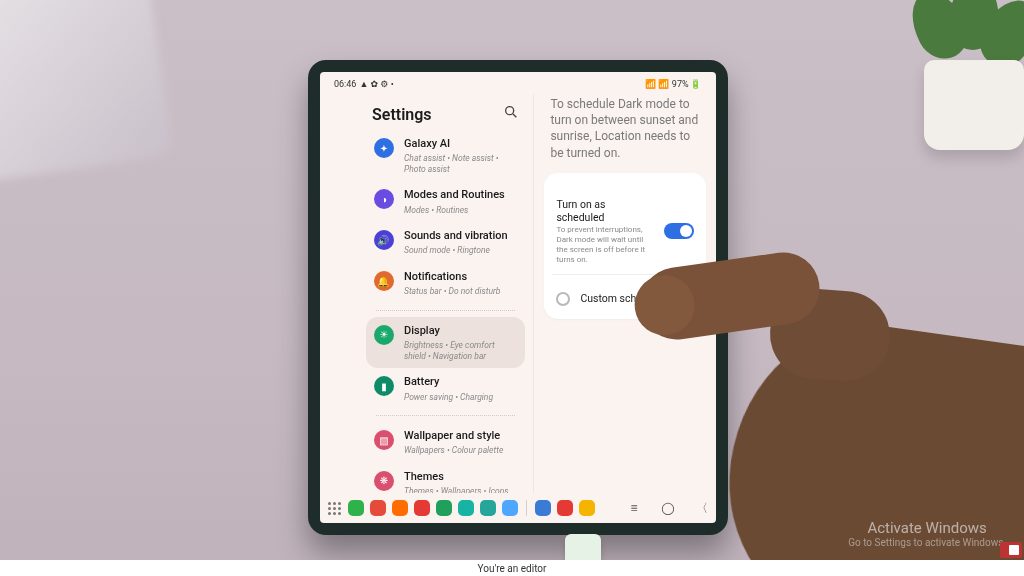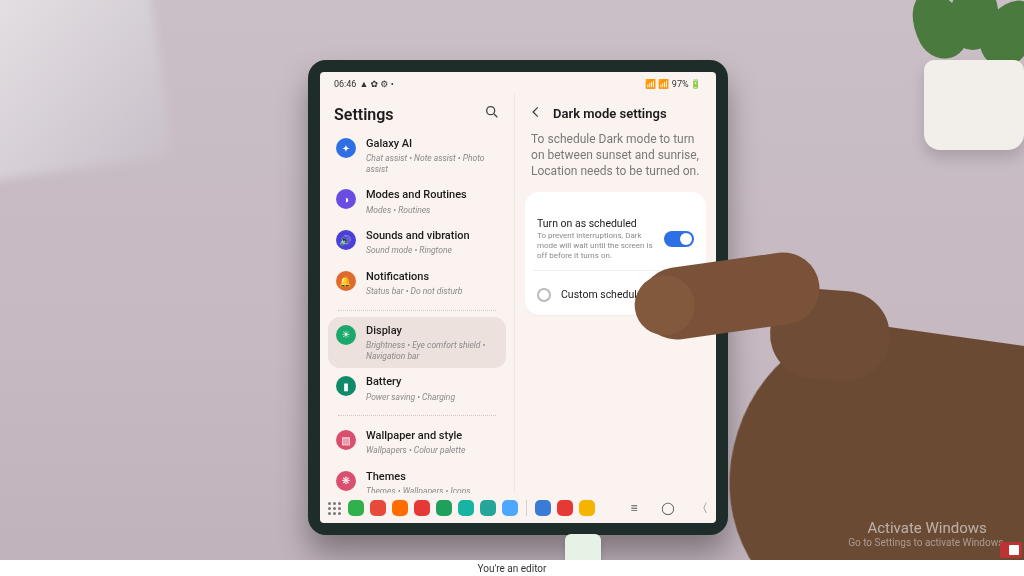--- a/index.html
+++ b/index.html
@@ -10,21 +10,21 @@
   .pot{position:absolute;bottom:0;left:30px;width:100px;height:90px;background:#f2eee9;border-radius:10px 10px 16px 16px;box-shadow:0 8px 14px rgba(0,0,0,.15);}
   .leaf{position:absolute;width:50px;height:70px;background:#4a7a3e;border-radius:50% 50% 50% 50%/60% 60% 40% 40%;}
   .leaf.l1{left:20px;top:10px;transform:rotate(-28deg);}
   .leaf.l2{left:55px;top:0;transform:rotate(5deg);}
   .leaf.l3{left:90px;top:18px;transform:rotate(30deg);}
   
   .tablet{position:absolute;left:308px;top:60px;width:420px;height:475px;background:#1e2d2a;border-radius:18px;box-shadow:0 18px 30px rgba(0,0,0,.35);}
   .screen{position:absolute;inset:12px 12px 12px 12px;background:#faf3f0;border-radius:4px;display:flex;flex-direction:column;}
   .statusbar{height:20px;display:flex;align-items:center;justify-content:space-between;padding:2px 14px 0;font-size:9px;color:#333;}
   .statusbar .left,.statusbar .right{display:flex;align-items:center;gap:3px;}
-  .panes{flex:1;display:flex;min-height:0;}
+  .panes{flex:1;display:flex;min-height:0;padding-left:38px;}
   .pane{display:flex;flex-direction:column;overflow:hidden;}
   .pane.left{width:49%;border-right:1px solid rgba(0,0,0,.05);}
   .pane.right{flex:1;}
   .left-head{display:flex;align-items:center;justify-content:space-between;padding:10px 14px 6px;}
   .left-head h1{margin:0;font-size:16px;font-weight:600;color:#1b1b1b;}
   .search-ic{width:16px;height:16px;color:#444;}
   .list{flex:1;overflow:hidden;padding:0 8px;}
   .item{display:flex;gap:10px;padding:7px 8px;border-radius:12px;align-items:flex-start;}
   .item.selected{background:#ece1dc;}
   .ic{width:20px;height:20px;border-radius:50%;flex:0 0 20px;display:flex;align-items:center;justify-content:center;color:#fff;font-size:10px;margin-top:1px;}
@@ -163,28 +163,20 @@
               <div class="ic" style="background:#d94f6d">❋</div>
               <div class="it-txt">
                   <span class="it-title">Themes</span>
                   <span class="it-sub">Themes  •  Wallpapers  •  Icons</span>
                 </div>
             </div>
           </div>
         </div>
 
         <div class="pane right">
-          <div class="right-head">
-            <span>
-              <svg class="back-ic" viewBox="0 0 24 24" fill="none" stroke="currentColor" stroke-width="2">
-                  <polyline points="15 4 7 12 15 20"></polyline>
-                </svg>
-            </span>
-            <h2>Dark mode settings</h2>
-          </div>
           <div class="info">To schedule Dark mode to turn on between sunset and sunrise, Location needs to be turned on.</div>
           <div class="card">
             <div class="row">
               <div class="txt">
                 <div class="t1">Turn on as scheduled</div>
                 <div class="t2">To prevent interruptions, Dark mode will wait until the screen is off before it turns on.</div>
               </div>
               <div class="switch"></div>
             </div>
             <div class="divider"></div>

